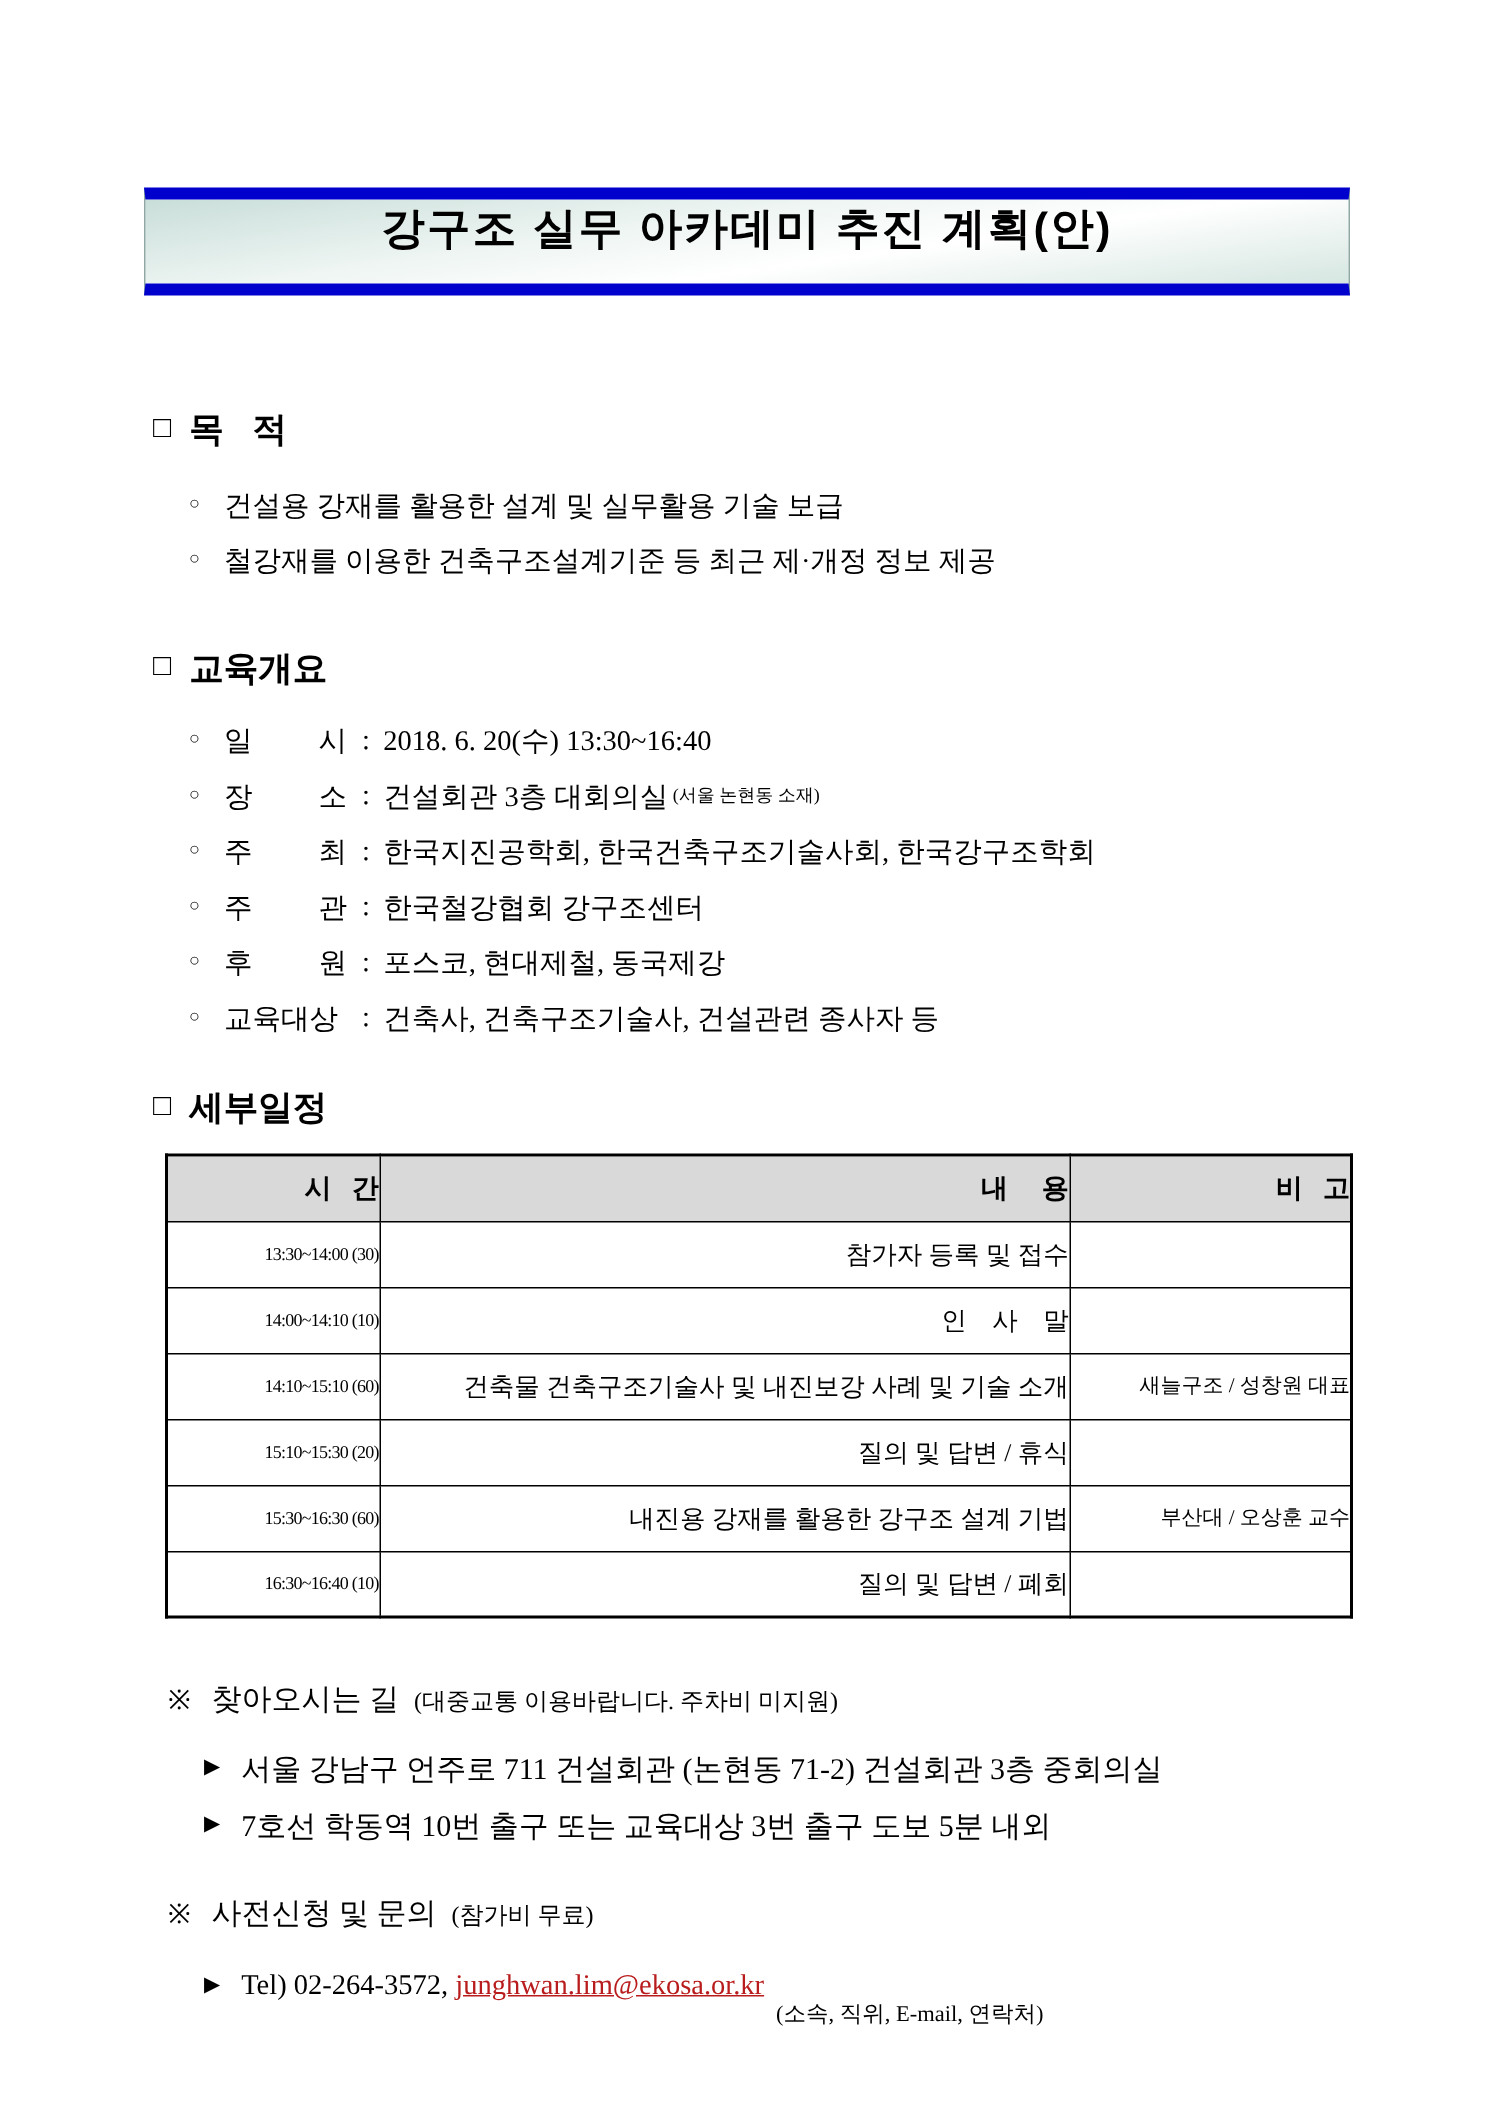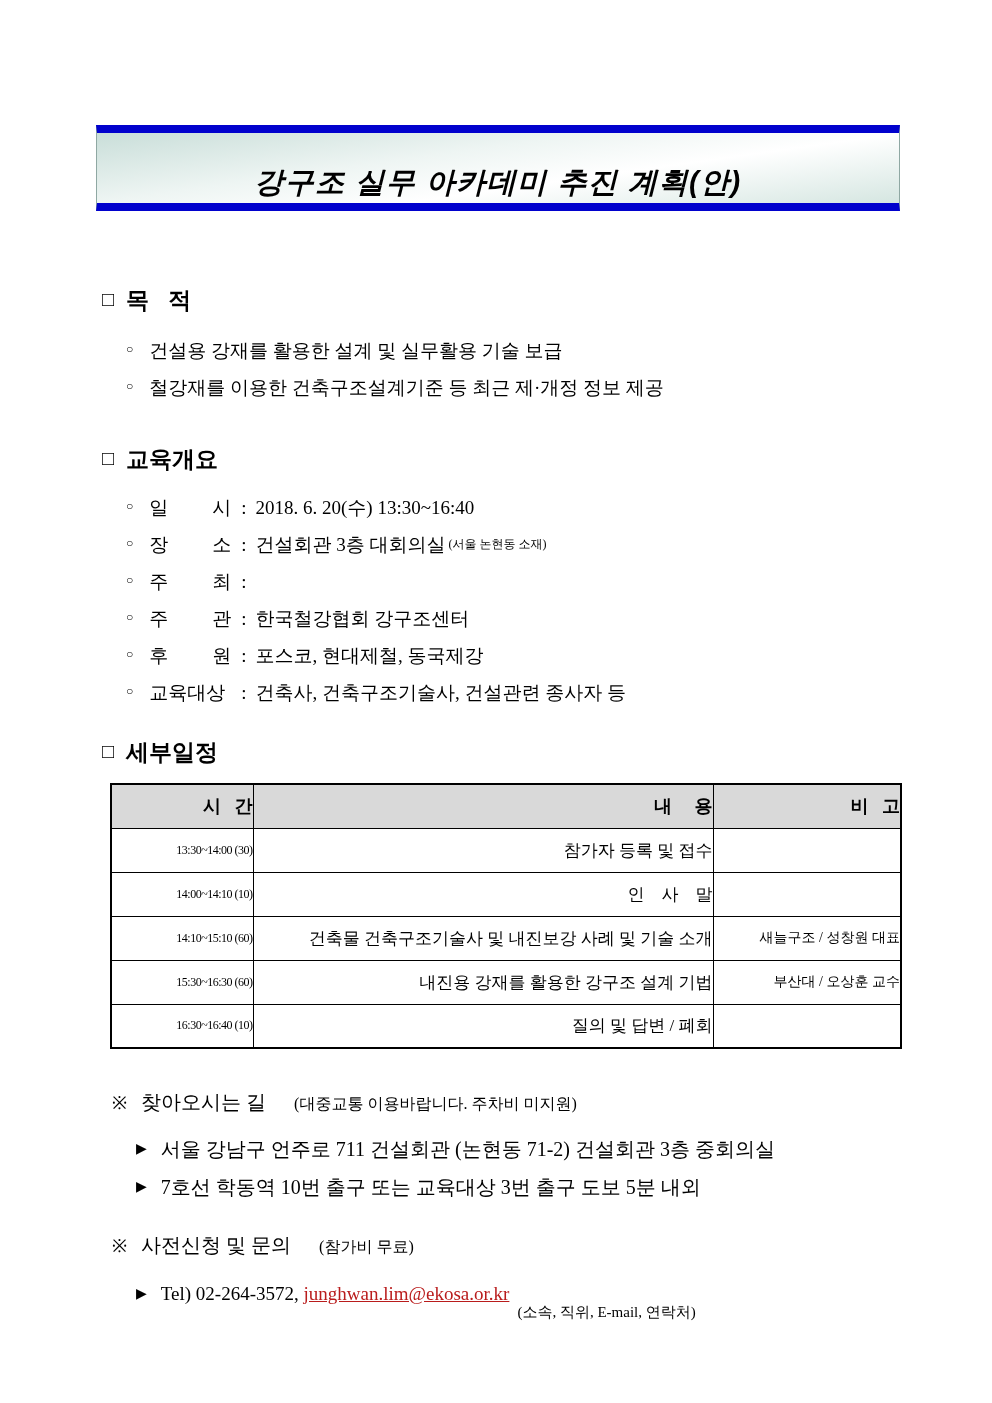--- a/index.html
+++ b/index.html
@@ -9,27 +9,27 @@
     font-family: "Liberation Serif", serif;
     color: #000000;
     position: relative;
     overflow: hidden;
   }
   .page { width: 992px; height: 1403px; position: relative; }
 
   
   .banner {
     margin: 125px 92px 0 96px;
-    height: 86px;
+    height: 72px;
     border-top: 8px solid #0101CD;
     border-bottom: 8px solid #0101CD;
     border-left: 1px solid #8fa8a3;
     border-right: 1px solid #8fa8a3;
     background: linear-gradient(172deg, #c9ded9 0%, #eef5f3 38%, #ffffff 62%, #d5e6e1 100%);
-    display: flex; align-items: flex-end; justify-content: center; font-style: italic;
+    display: flex; align-items: flex-start; justify-content: center;
   }
   .banner-title {
     font-family: "Liberation Sans", sans-serif;
     font-weight: bold;
     font-size: 29px;
     letter-spacing: 1.5px;
     white-space: pre;
   }
 
   
@@ -100,21 +100,21 @@
   td.cell-note { font-size: 14px; }
 
   
   .note-heading {
     margin-left: 112px;
     font-size: 20px;
     display: flex; align-items: baseline;
     white-space: pre;
   }
   .note-heading .marker-ref { font-size: 18px; margin-right: 14px; }
-  .note-heading .note-small { font-size: 16px; margin-left: 28px; }
+  .note-heading .note-small { font-size: 16px; margin-left: 10px; }
   .arrow-line {
     margin-left: 136px;
     height: 38px;
     display: flex; align-items: center;
     font-size: 20px;
     white-space: pre;
   }
   .arrow-line .marker-arrow { font-size: 14px; margin-right: 14px; position: relative; top: -1px; }
   .tel-line { font-size: 19px; }
   .email-link {
@@ -173,20 +173,21 @@
     <span class="marker-circle">○</span>
     <span class="ov-label">장 소</span>
     <span class="ov-colon">:</span>
     <span>건설회관 3층 대회의실</span>
     <span class="small-inline"> (서울 논현동 소재)</span>
   </div>
   <div class="bullet-line">
     <span class="marker-circle">○</span>
     <span class="ov-label">주 최</span>
     <span class="ov-colon">:</span>
+    <span>한국지진공학회, 한국건축구조기술사회, 한국강구조학회</span>
     <span class="small-inline"></span>
   </div>
   <div class="bullet-line">
     <span class="marker-circle">○</span>
     <span class="ov-label">주 관</span>
     <span class="ov-colon">:</span>
     <span>한국철강협회 강구조센터</span>
     <span class="small-inline"></span>
   </div>
   <div class="bullet-line">
@@ -232,20 +233,25 @@
         <td class="cell-time">14:00~14:10 (10)</td>
         <td class="cell-content">인    사    말</td>
         <td class="cell-note"></td>
       </tr>
       <tr>
         <td class="cell-time">14:10~15:10 (60)</td>
         <td class="cell-content">건축물 건축구조기술사 및 내진보강 사례 및 기술 소개</td>
         <td class="cell-note">새늘구조 / 성창원 대표</td>
       </tr>
       <tr>
+        <td class="cell-time">15:10~15:30 (20)</td>
+        <td class="cell-content">질의 및 답변 / 휴식</td>
+        <td class="cell-note"></td>
+      </tr>
+      <tr>
         <td class="cell-time">15:30~16:30 (60)</td>
         <td class="cell-content">내진용 강재를 활용한 강구조 설계 기법</td>
         <td class="cell-note">부산대 / 오상훈 교수</td>
       </tr>
       <tr>
         <td class="cell-time">16:30~16:40 (10)</td>
         <td class="cell-content">질의 및 답변 / 폐회</td>
         <td class="cell-note"></td>
       </tr>
     </tbody>

